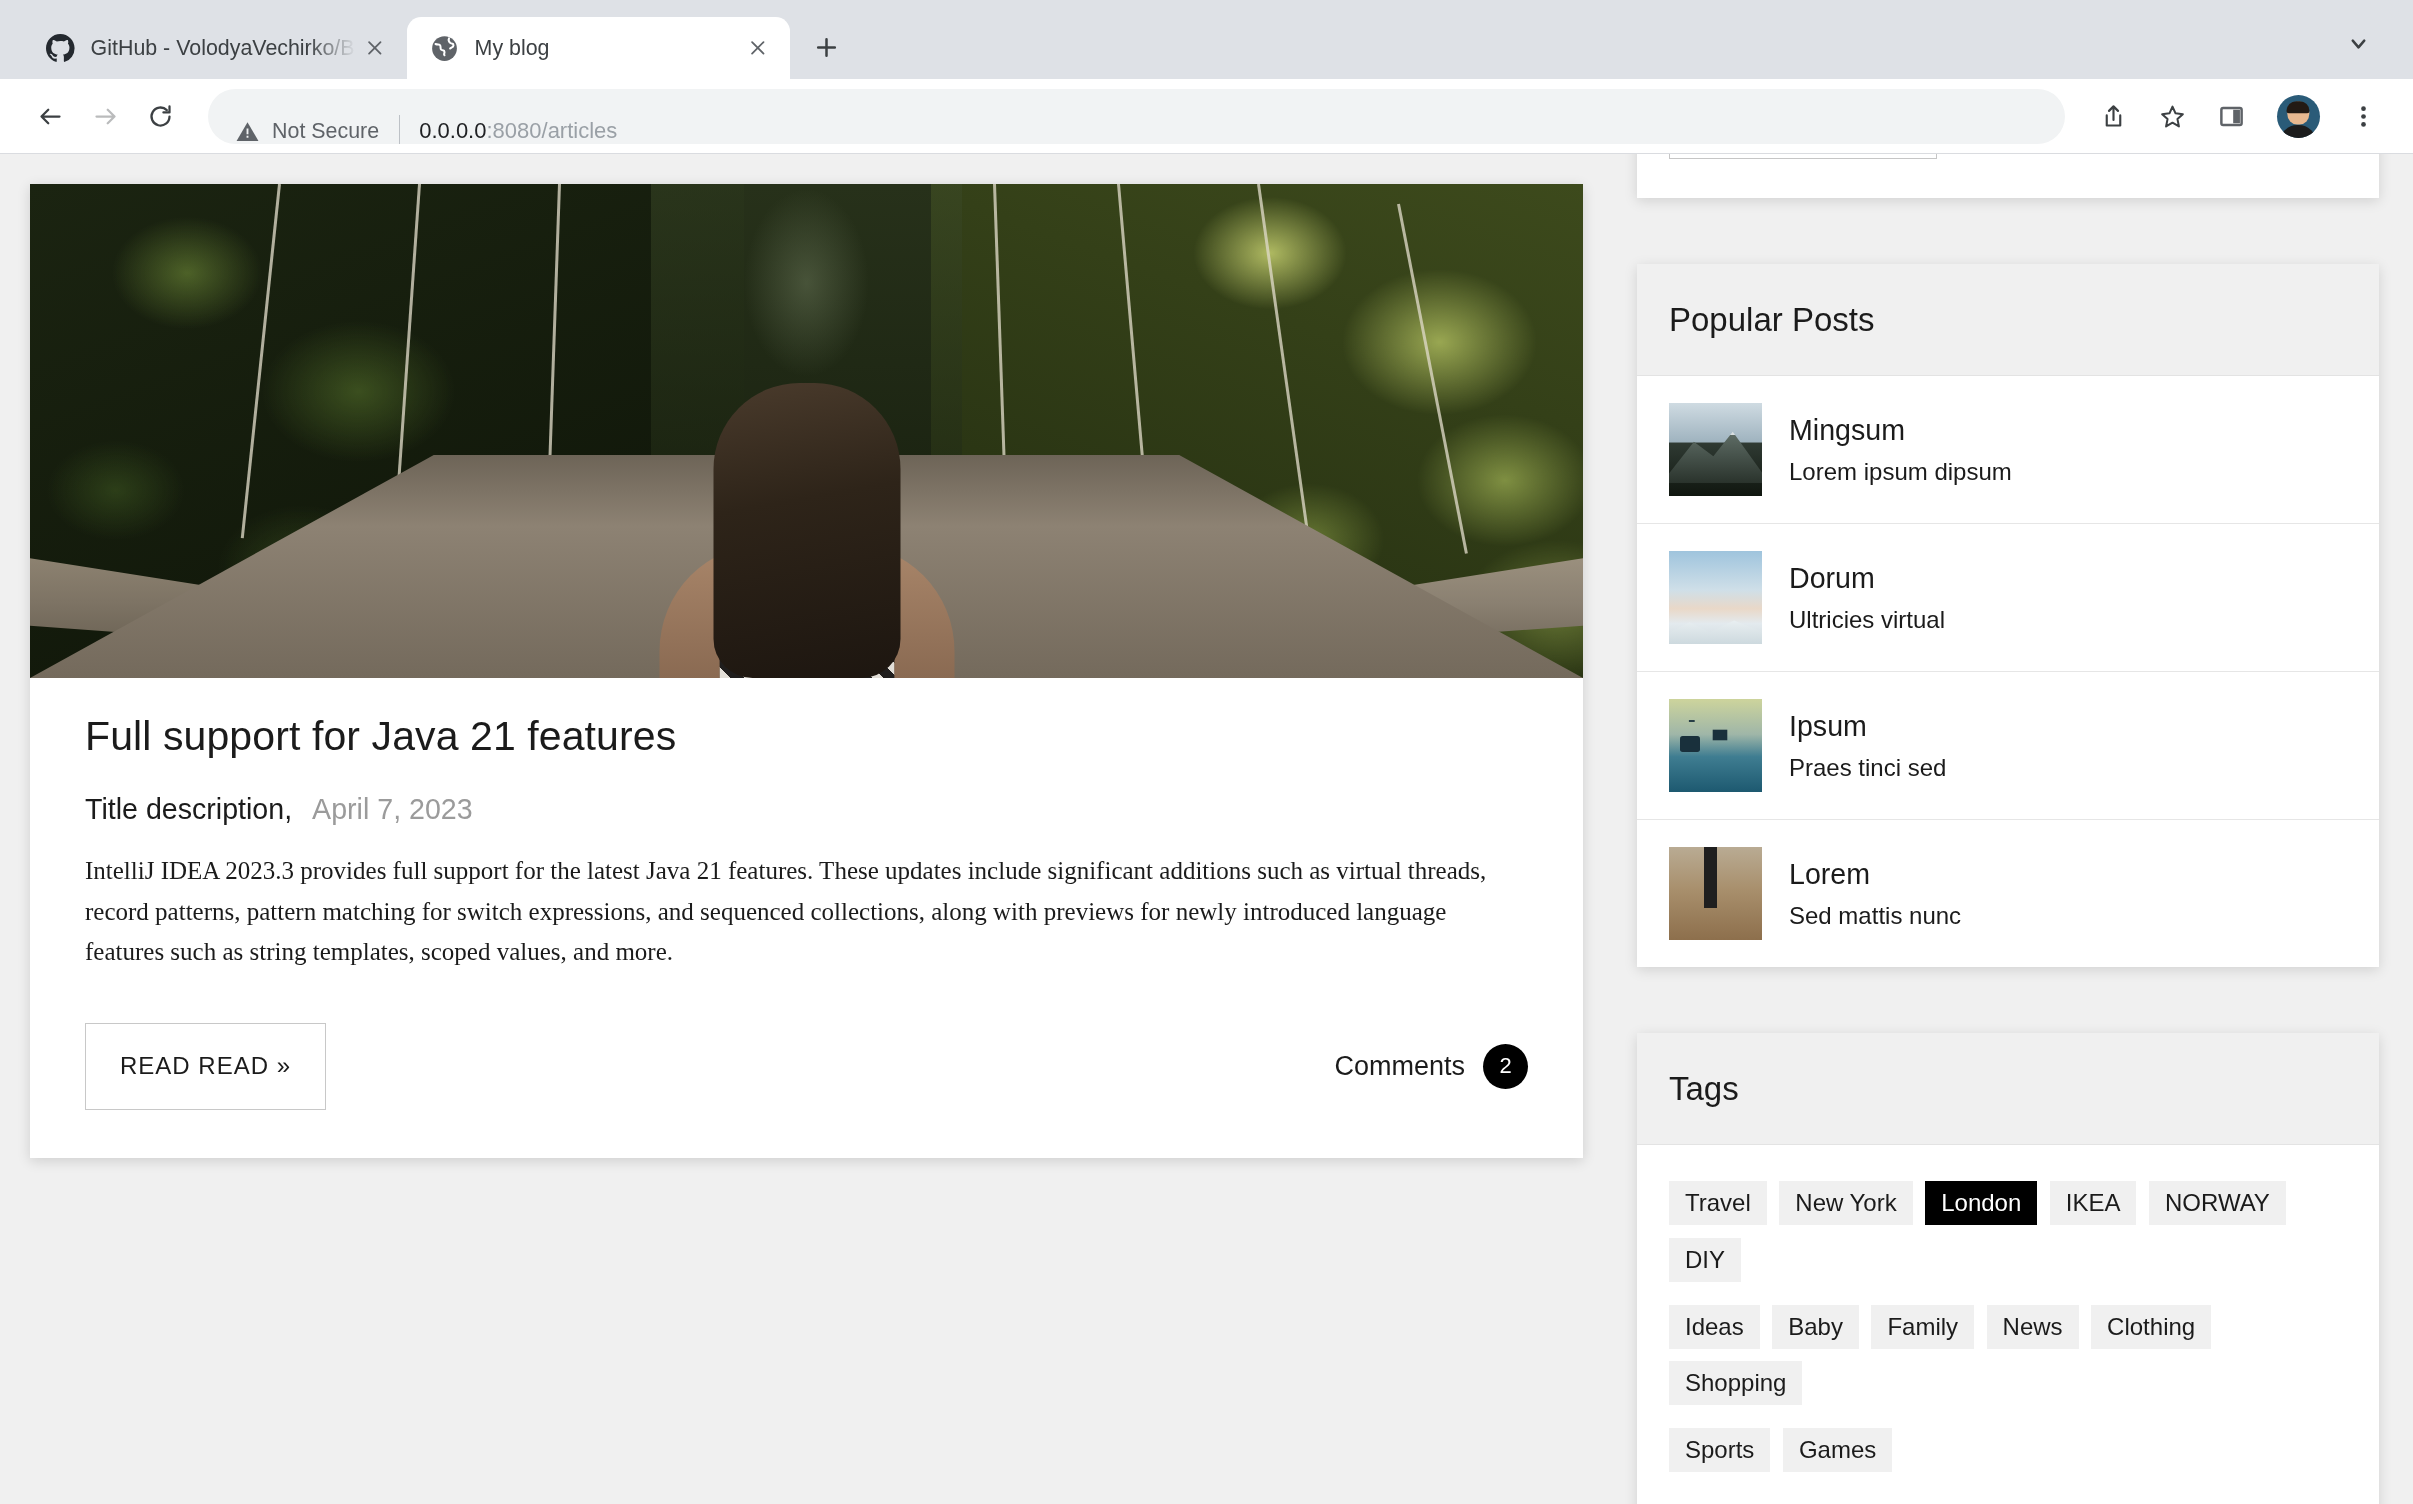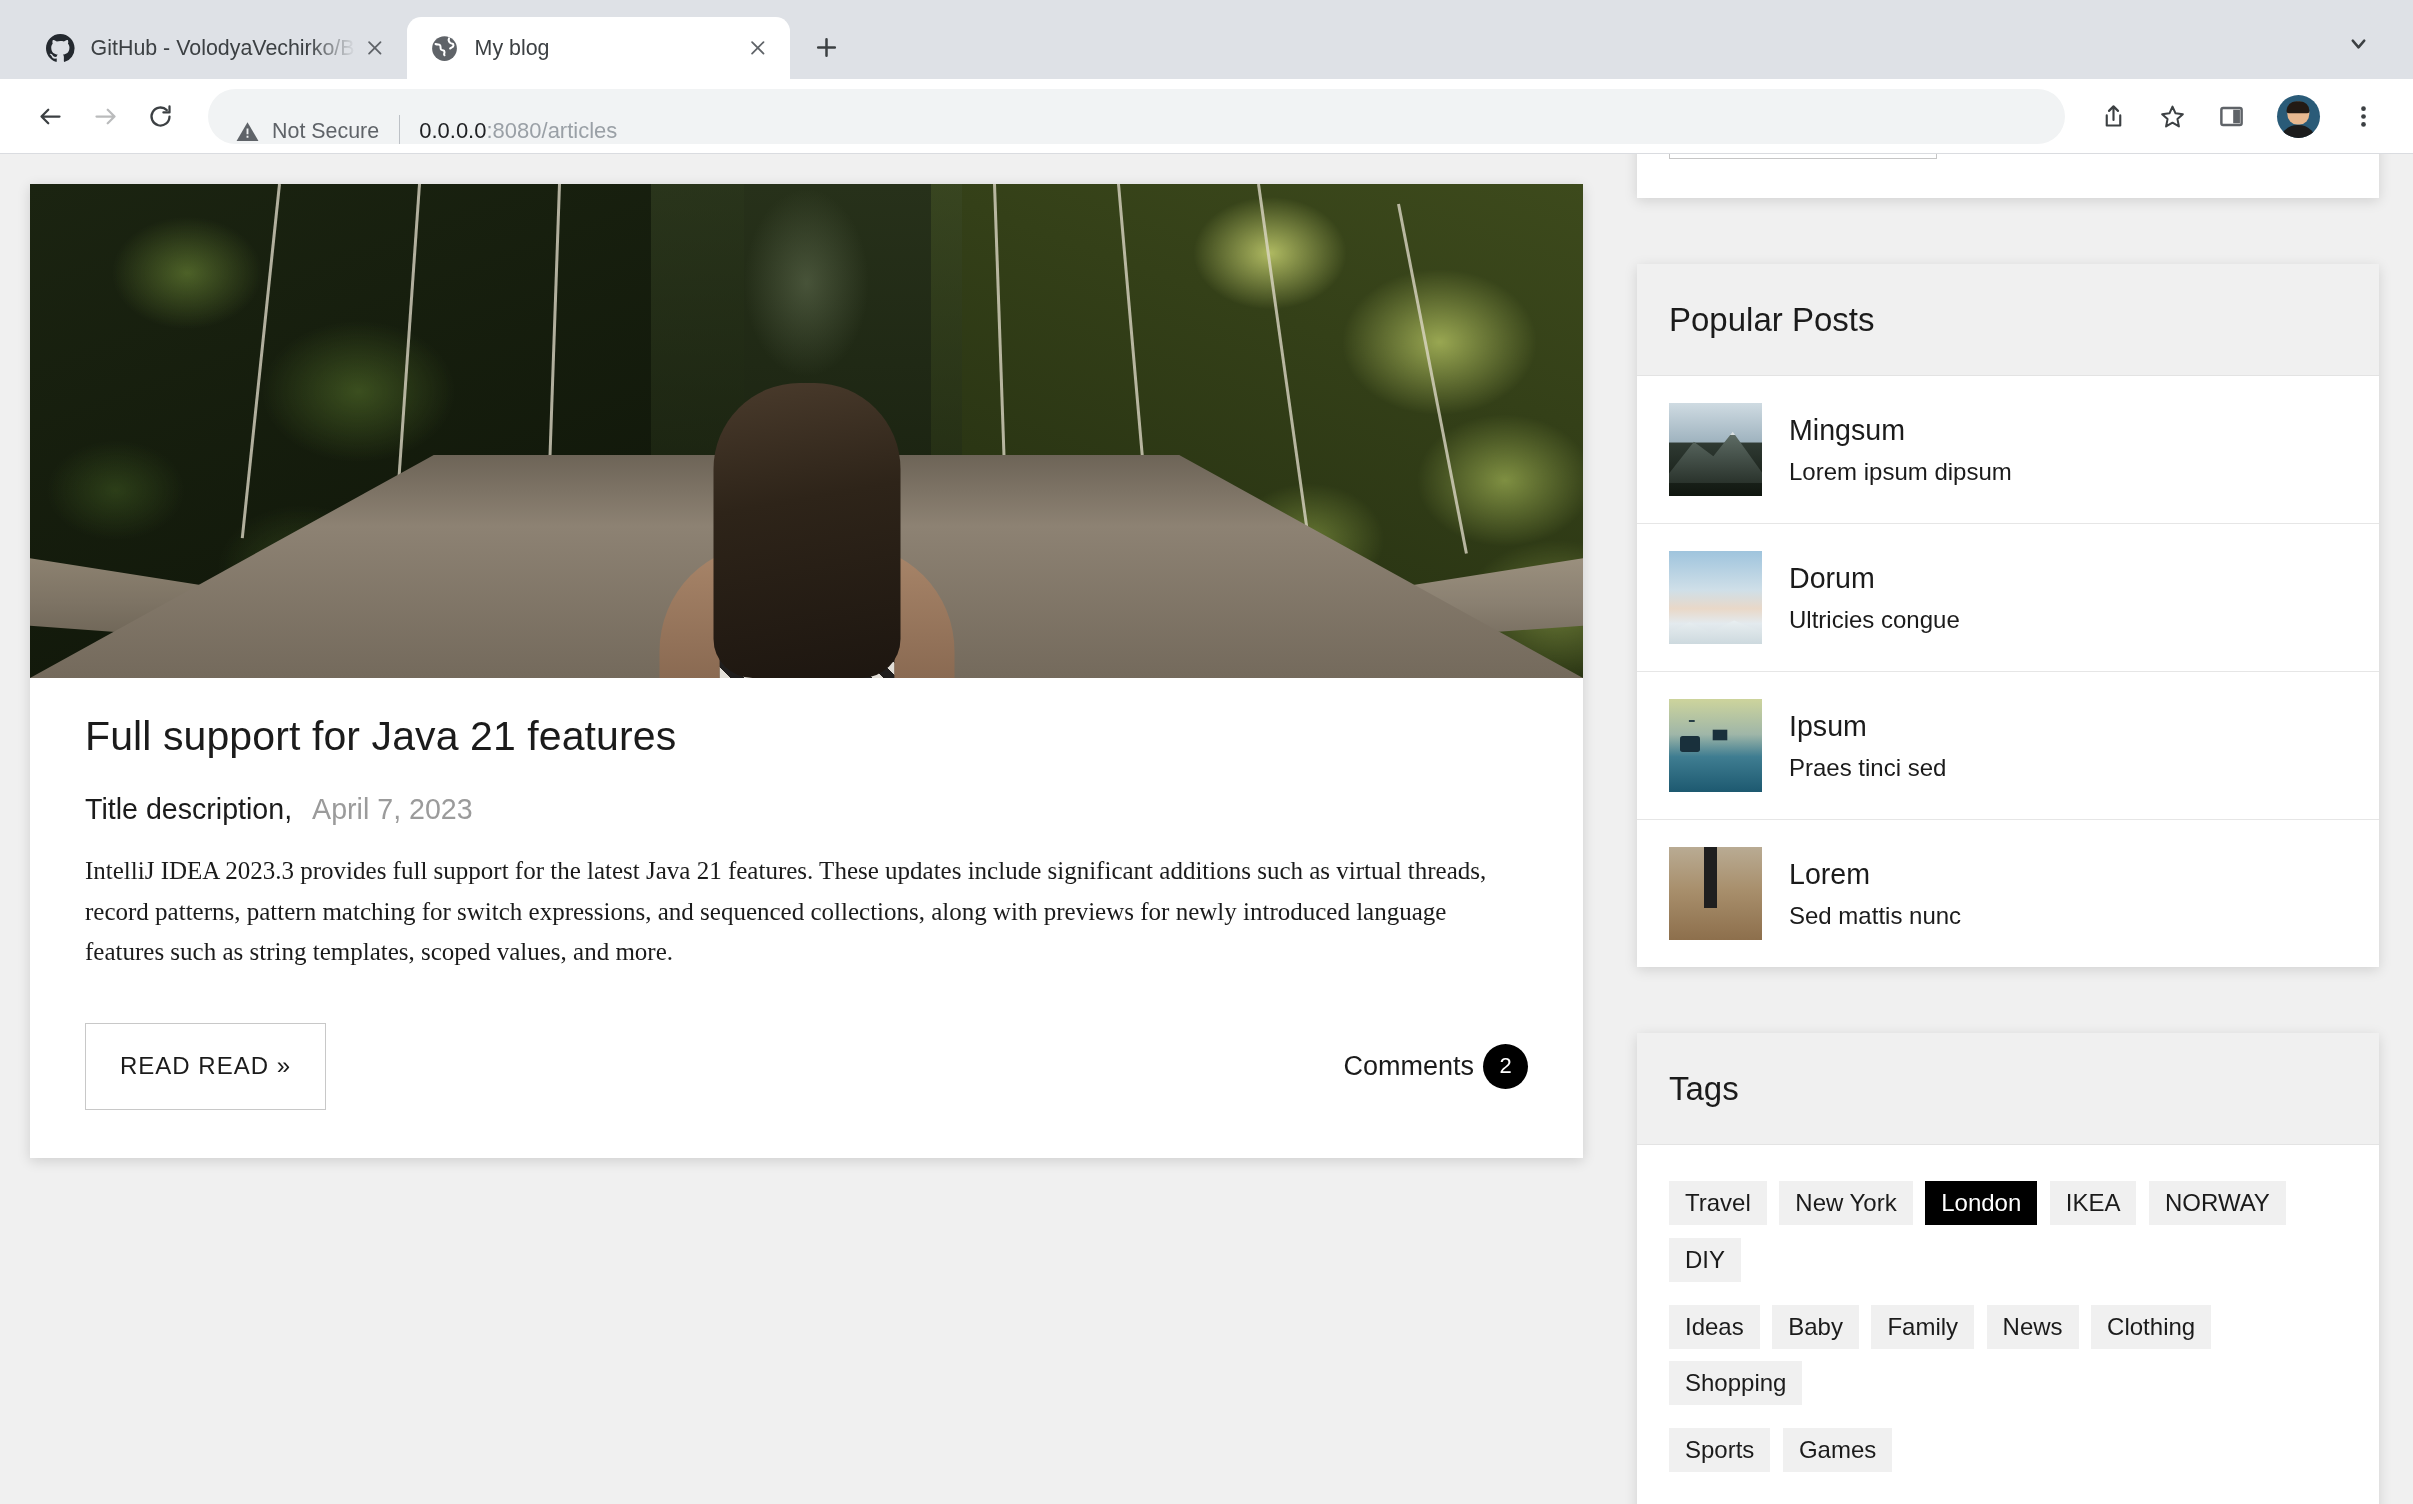--- a/index.html
+++ b/index.html
@@ -259,21 +259,21 @@
     display: flex; align-items: center; justify-content: space-between;
   }
   .read-more {
     display: inline-flex; align-items: center; justify-content: center;
     height: 87px; padding: 0 34px;
     border: 1.8px solid #c8c8c8; background: #ffffff;
     font-size: 24px; letter-spacing: 1px; color: #1b1b1b;
     font-family: inherit;
   }
   .comments {
-    display: flex; align-items: center; gap: 9px;
+    display: flex; align-items: center; gap: 18px;
     font-size: 27px; color: #1b1b1b; text-align: right;
   }
   .comments .badge {
     width: 45px; height: 45px; border-radius: 50%;
     background: #000000; color: #ffffff;
     font-size: 22px;
     display: flex; align-items: center; justify-content: center;
   }
 
   
@@ -535,21 +535,21 @@
           <span class="thumb mountain"></span>
           <span class="post-text">
             <span class="post-title">Mingsum</span>
             <span class="post-sub" style="display:block">Lorem ipsum dipsum</span>
           </span>
         </div>
         <div class="post-row">
           <span class="thumb sky"></span>
           <span class="post-text">
             <span class="post-title">Dorum</span>
-            <span class="post-sub" style="display:block">Ultricies congue</span>
+            <span class="post-sub" style="display:block">Ultricies virtual</span>
           </span>
         </div>
         <div class="post-row">
           <span class="thumb gondola"></span>
           <span class="post-text">
             <span class="post-title">Ipsum</span>
             <span class="post-sub" style="display:block">Praes tinci sed</span>
           </span>
         </div>
         <div class="post-row">

